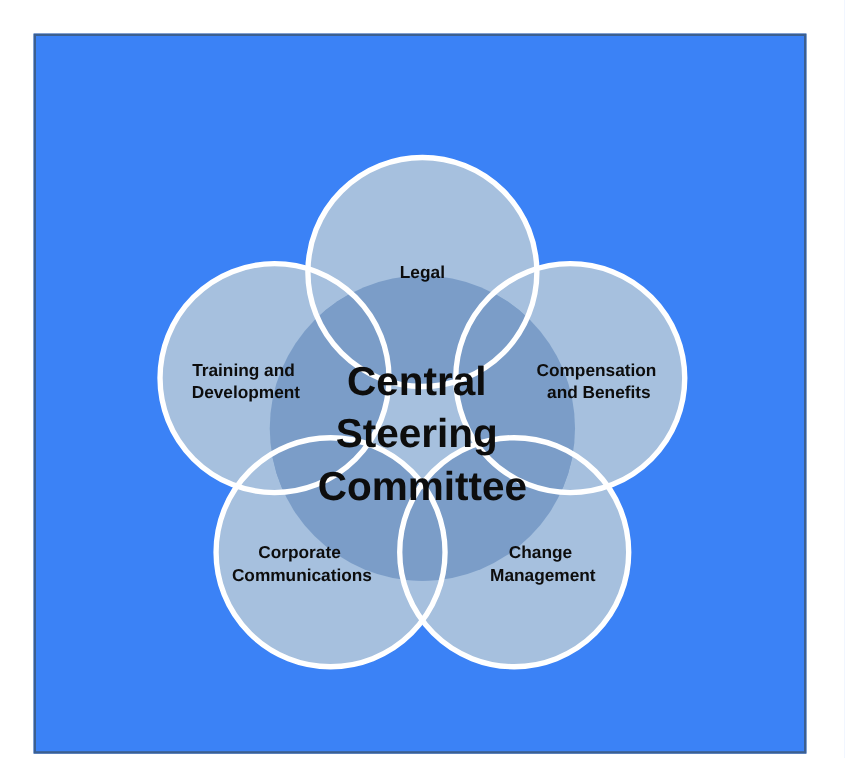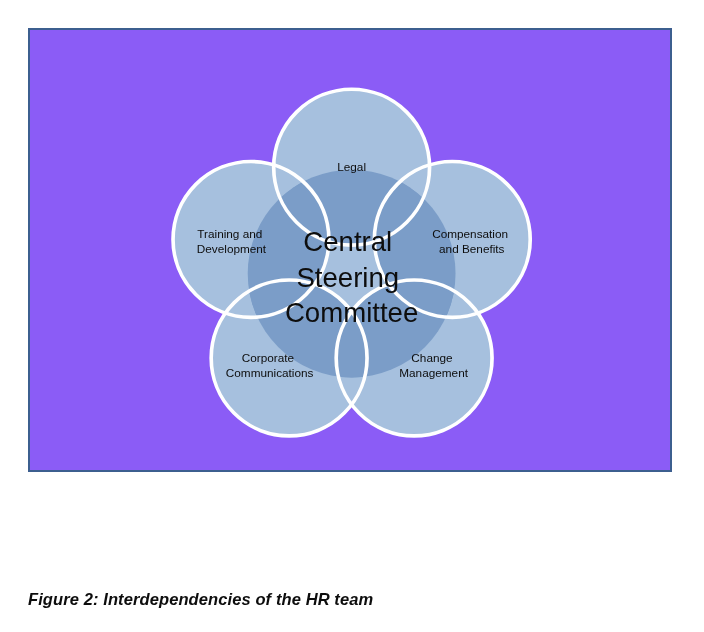--- a/index.html
+++ b/index.html
@@ -19,24 +19,25 @@
     width: 704px;
     height: 632px;
     background: #ffffff;
   }
   
   #figure-frame {
     position: absolute;
     left: 28px;
     top: 28px;
     width: 644px;
-    height: 444px;
+    height: 600px;
     box-sizing: border-box;
     border: 2px solid #3c5f8f;
-    background: #8b5cf6;
+    background: #3b82f6;
+    font-weight: bold;
   }
   #diagram-wrap {
     position: absolute;
     left: 0;
     top: 0;
     width: 100%;
     height: 100%;
   }
   #venn-svg {
     position: absolute;
@@ -151,15 +152,14 @@
             <tspan x="324" dy="44">Steering</tspan>
             <tspan x="324" dy="44">Committee</tspan>
           </text>
         </g>
 
       </svg>
 
     </div>
   </div>
 
-  <div id="figure-caption">Figure 2: Interdependencies of the HR team</div>
 
 </div>
 
 </body></html>

